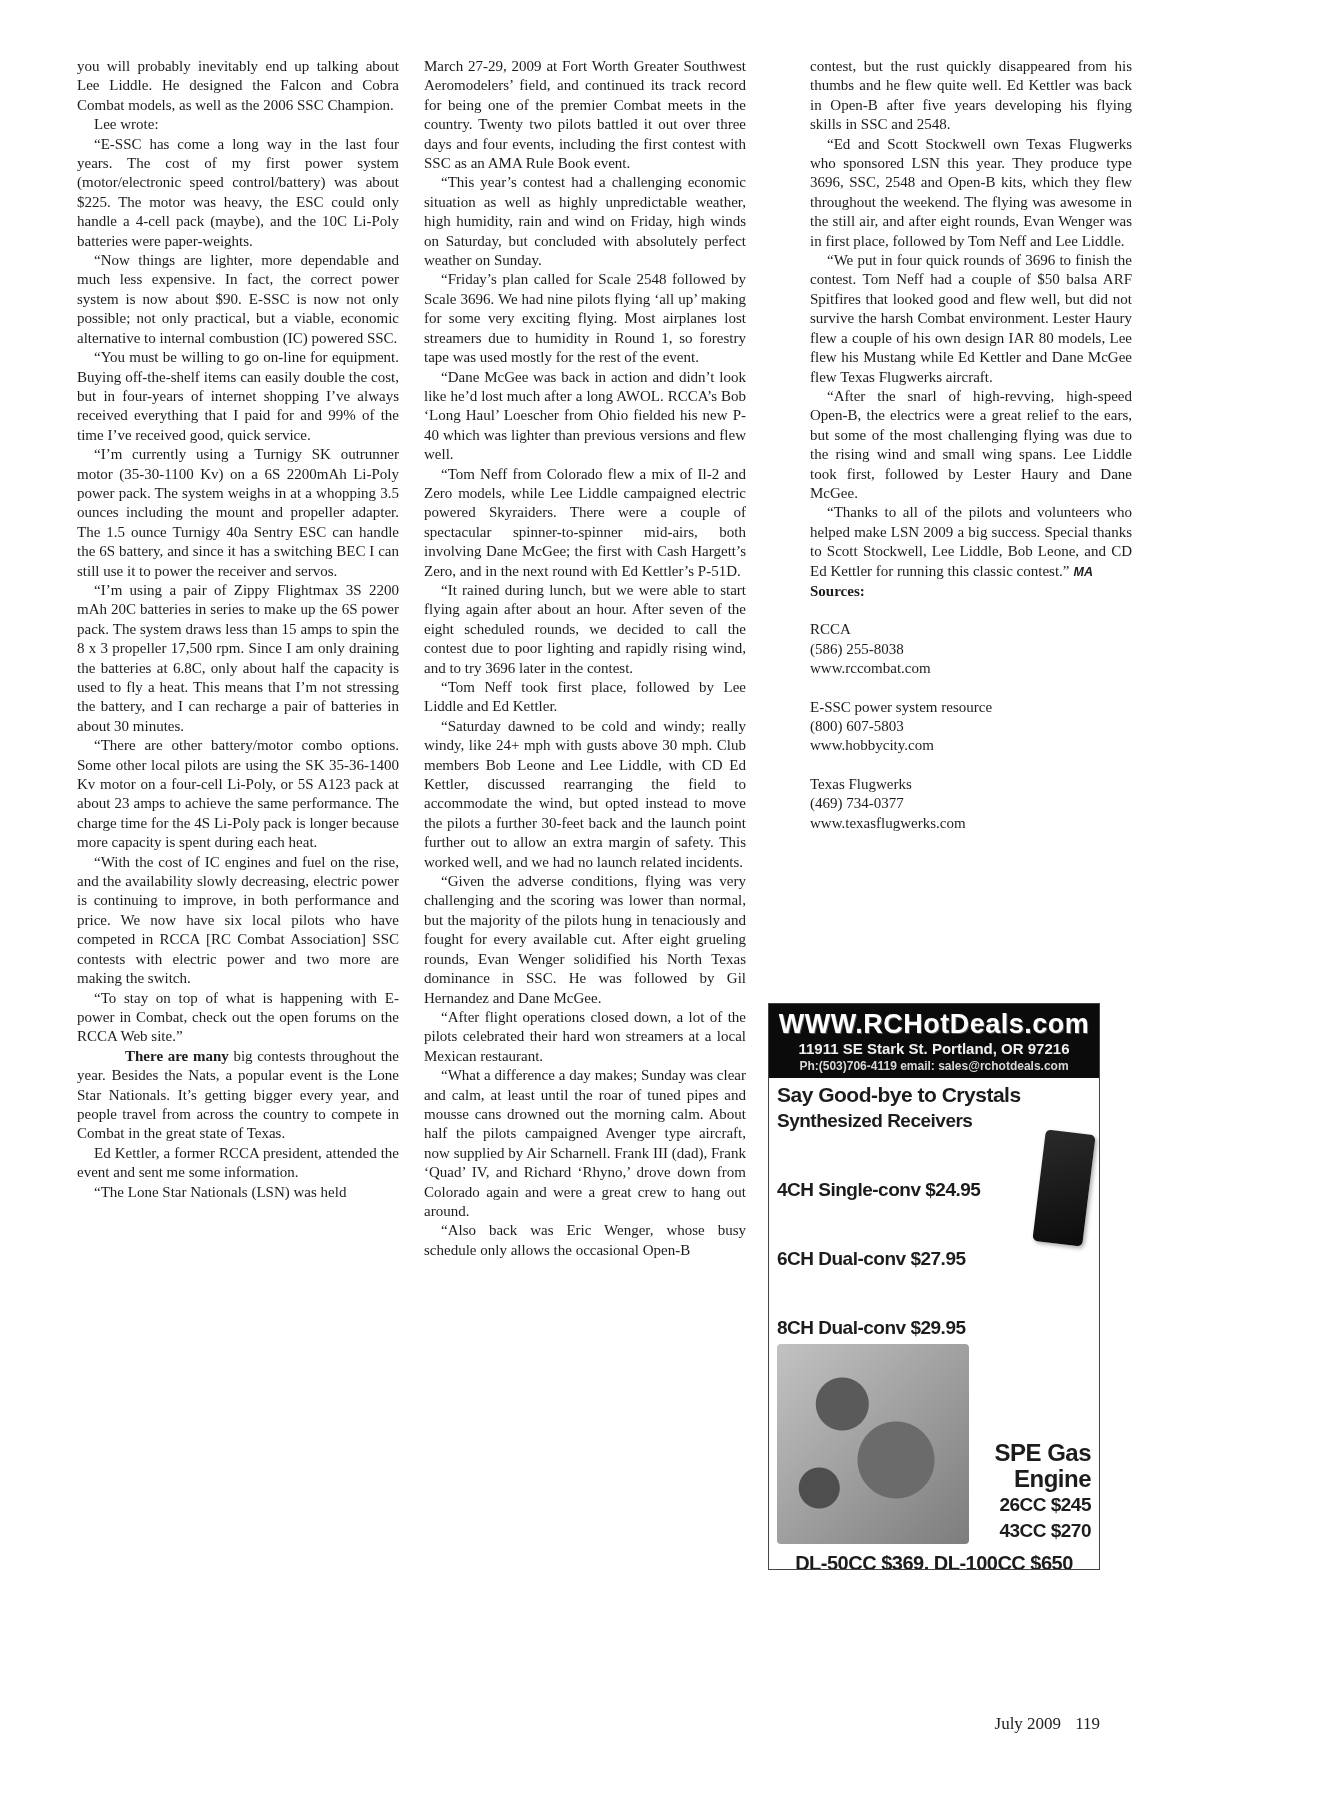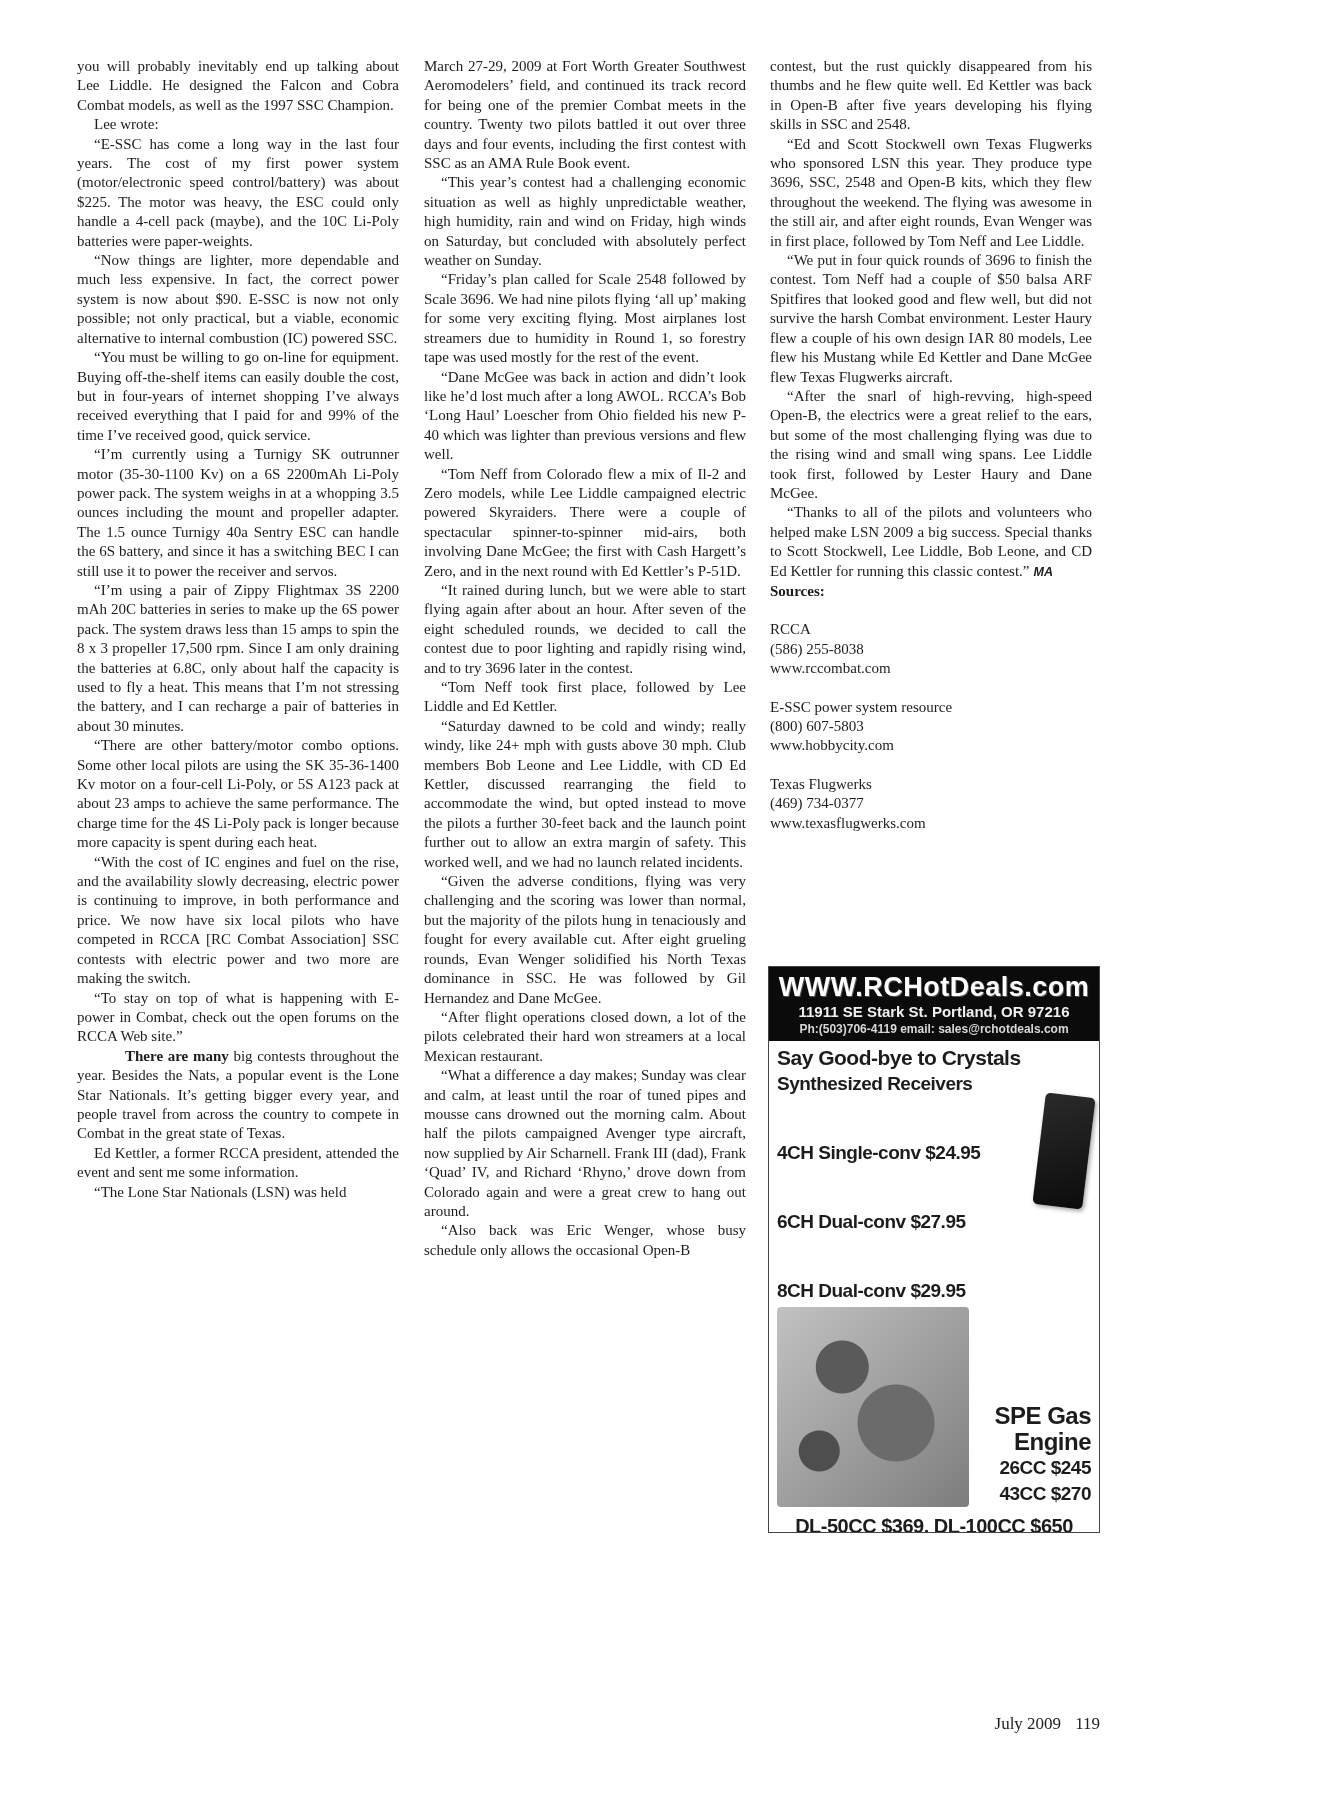--- a/index.html
+++ b/index.html
@@ -7,37 +7,37 @@
     position:relative; width:1327px; height:1800px; background:#ffffff;
     margin:0 auto; overflow:hidden;
     font-family:"Liberation Serif", serif; color:#1c1c1c;
   }
   .col {
     position:absolute; top:57px; width:322px;
     font-size:15px; line-height:19.4px; text-align:justify;
   }
   #col1 { left:77px; }
   #col2 { left:424px; }
-  #col3 { left:770px; }
+  #col3 { left:810px; }
   p.para { margin:0; }
   .indent { text-indent:17px; }
   .gap  { margin-top:19px; }
   .gap2 { margin-top:38px; }
   .bold-lead { font-weight:bold;margin-left:48px; }
   .endmark {
     font-family:"Liberation Sans", sans-serif;
     font-weight:bold; font-style:italic; font-size:12.5px; margin-left:4px;
   }
   .sources-heading { font-weight:bold; margin-top:19px; }
   .source-group { margin-top:19px; }
   .source-line { line-height:19.4px; }
 
   
   .ad {
-    position:absolute; left:768px; top:966px; width:332px; height:567px;
+    position:absolute; left:768px; top:1003px; width:332px; height:567px;
     background:#ffffff; border:1px solid #444; box-sizing:border-box;
     font-family:"Liberation Sans", sans-serif; overflow:hidden;
   }
   .ad-header {
     background:#0b0b0b; color:#ffffff; text-align:center; padding:5px 2px 4px;
   }
   .ad-url {
     font-size:27px; font-weight:bold; letter-spacing:0.5px; line-height:30px;
     text-shadow:1px 1px 0 #555;
   }
@@ -82,21 +82,21 @@
     text-align:right; font-size:17px; color:#222;
   }
   .footer .pageno { margin-left:14px; }
 </style>
 </head>
 <body>
 
 <div class="page">
 
   <div class="col" id="col1">
-    <p class="para">you will probably inevitably end up talking about Lee Liddle. He designed the Falcon and Cobra Combat models, as well as the 1997 SSC Champion.</p>
+    <p class="para">you will probably inevitably end up talking about Lee Liddle. He designed the Falcon and Cobra Combat models, as well as the 2006 SSC Champion.</p>
     <p class="para indent">Lee wrote:</p>
     <p class="para indent gap">“E-SSC has come a long way in the last four years. The cost of my first power system (motor/electronic speed control/battery) was about $225. The motor was heavy, the ESC could only handle a 4-cell pack (maybe), and the 10C Li-Poly batteries were paper-weights.</p>
     <p class="para indent">“Now things are lighter, more dependable and much less expensive. In fact, the correct power system is now about $90. E-SSC is now not only possible; not only practical, but a viable, economic alternative to internal combustion (IC) powered SSC.</p>
     <p class="para indent">“You must be willing to go on-line for equipment. Buying off-the-shelf items can easily double the cost, but in four-years of internet shopping I’ve always received everything that I paid for and 99% of the time I’ve received good, quick service.</p>
     <p class="para indent">“I’m currently using a Turnigy SK outrunner motor (35-30-1100 Kv) on a 6S 2200mAh Li-Poly power pack. The system weighs in at a whopping 3.5 ounces including the mount and propeller adapter. The 1.5 ounce Turnigy 40a Sentry ESC can handle the 6S battery, and since it has a switching BEC I can still use it to power the receiver and servos.</p>
     <p class="para indent">“I’m using a pair of Zippy Flightmax 3S 2200 mAh 20C batteries in series to make up the 6S power pack. The system draws less than 15 amps to spin the 8 x 3 propeller 17,500 rpm. Since I am only draining the batteries at 6.8C, only about half the capacity is used to fly a heat. This means that I’m not stressing the battery, and I can recharge a pair of batteries in about 30 minutes.</p>
     <p class="para indent">“There are other battery/motor combo options. Some other local pilots are using the SK 35-36-1400 Kv motor on a four-cell Li-Poly, or 5S A123 pack at about 23 amps to achieve the same performance. The charge time for the 4S Li-Poly pack is longer because more capacity is spent during each heat.</p>
     <p class="para indent">“With the cost of IC engines and fuel on the rise, and the availability slowly decreasing, electric power is continuing to improve, in both performance and price. We now have six local pilots who have competed in RCCA [RC Combat Association] SSC contests with electric power and two more are making the switch.</p>
     <p class="para indent">“To stay on top of what is happening with E-power in Combat, check out the open forums on the RCCA Web site.”</p>
     <p class="para gap2"><span class="bold-lead">There are many</span><span> big contests throughout the year. Besides the Nats, a popular event is the Lone Star Nationals. It’s getting bigger every year, and people travel from across the country to compete in Combat in the great state of Texas.</span></p>

